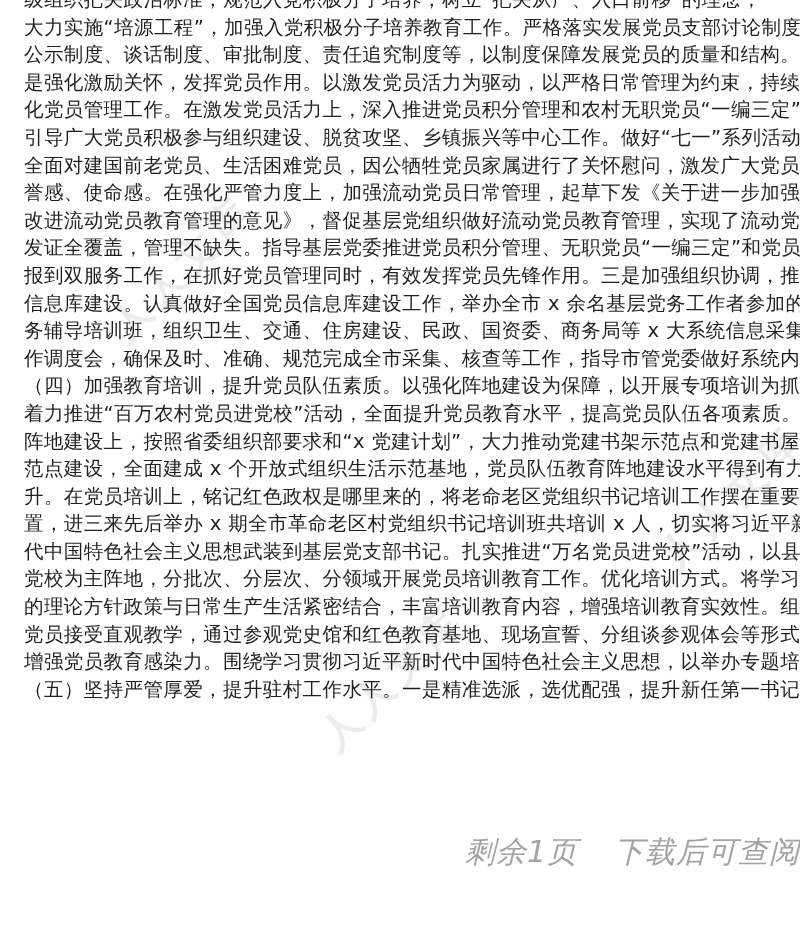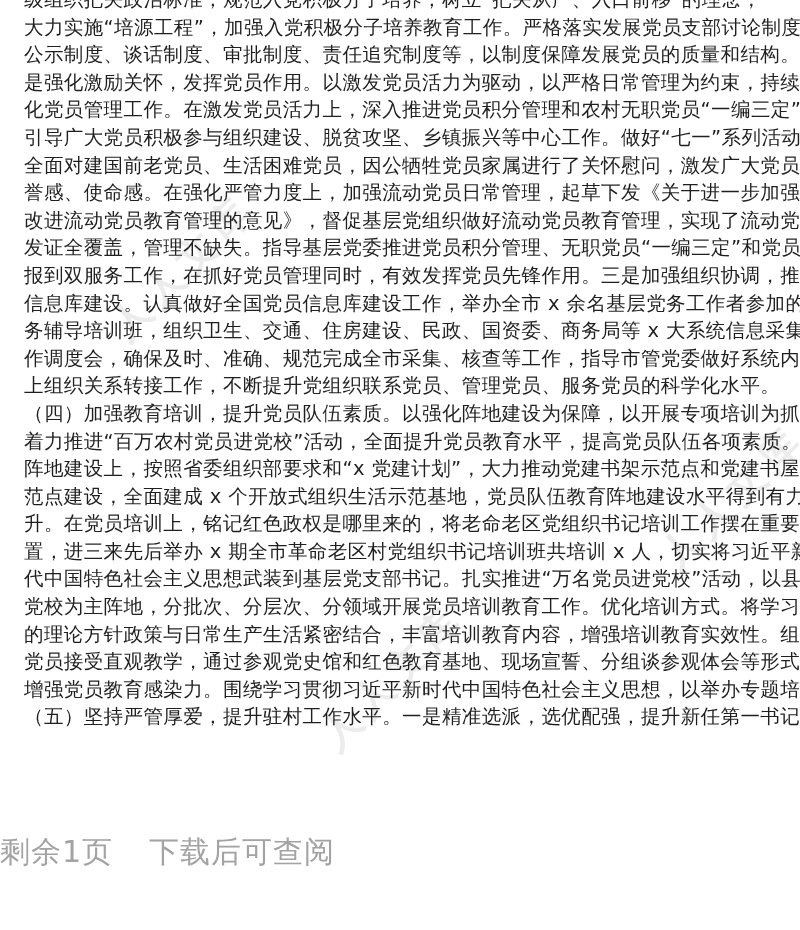--- a/index.html
+++ b/index.html
@@ -47,25 +47,26 @@
       letter-spacing: 6px;
     }
     .wm-1 { left: 90px;  top: 240px; }
     .wm-2 { left: 640px; top: 470px; }
     .wm-3 { left: 300px; top: 650px; }
     .more-prompt {
       position: absolute;
       left: 0;
       top: 832px;
       width: 800px;
-      text-align: left;
+      text-align: right;
       font-size: 30px;
       color: #a3a3a3;
       letter-spacing: 1px;
       word-spacing: 0;
+      font-style: italic;
     }
     .more-prompt .gap {
       display: inline-block;
       width: 36px;
     }
   </style>
 </head>
 <body>
 
 <div class="page">
@@ -82,21 +83,20 @@
     <div class="line">化党员管理工作。在激发党员活力上，深入推进党员积分管理和农村无职党员“一编三定”，</div>
     <div class="line">引导广大党员积极参与组织建设、脱贫攻坚、乡镇振兴等中心工作。做好“七一”系列活动，</div>
     <div class="line">全面对建国前老党员、生活困难党员，因公牺牲党员家属进行了关怀慰问，激发广大党员荣</div>
     <div class="line">誉感、使命感。在强化严管力度上，加强流动党员日常管理，起草下发《关于进一步加强和</div>
     <div class="line">改进流动党员教育管理的意见》，督促基层党组织做好流动党员教育管理，实现了流动党员</div>
     <div class="line">发证全覆盖，管理不缺失。指导基层党委推进党员积分管理、无职党员“一编三定”和党员双</div>
     <div class="line">报到双服务工作，在抓好党员管理同时，有效发挥党员先锋作用。三是加强组织协调，推动</div>
     <div class="line">信息库建设。认真做好全国党员信息库建设工作，举办全市 x 余名基层党务工作者参加的业</div>
     <div class="line">务辅导培训班，组织卫生、交通、住房建设、民政、国资委、商务局等 x 大系统信息采集工</div>
     <div class="line">作调度会，确保及时、准确、规范完成全市采集、核查等工作，指导市管党委做好系统内网</div>
-    <div class="line">上组织关系转接工作，不断提升党组织联系党员、管理党员、服务党员的科学化水平。</div>
     <div class="line">（四）加强教育培训，提升党员队伍素质。以强化阵地建设为保障，以开展专项培训为抓手，</div>
     <div class="line">着力推进“百万农村党员进党校”活动，全面提升党员教育水平，提高党员队伍各项素质。在</div>
     <div class="line">阵地建设上，按照省委组织部要求和“x 党建计划”，大力推动党建书架示范点和党建书屋示</div>
     <div class="line">范点建设，全面建成 x 个开放式组织生活示范基地，党员队伍教育阵地建设水平得到有力提</div>
     <div class="line">升。在党员培训上，铭记红色政权是哪里来的，将老命老区党组织书记培训工作摆在重要位</div>
     <div class="line">置，进三来先后举办 x 期全市革命老区村党组织书记培训班共培训 x 人，切实将习近平新时</div>
     <div class="line">代中国特色社会主义思想武装到基层党支部书记。扎实推进“万名党员进党校”活动，以县乡</div>
     <div class="line">党校为主阵地，分批次、分层次、分领域开展党员培训教育工作。优化培训方式。将学习党</div>
     <div class="line">的理论方针政策与日常生产生活紧密结合，丰富培训教育内容，增强培训教育实效性。组织</div>
     <div class="line">党员接受直观教学，通过参观党史馆和红色教育基地、现场宣誓、分组谈参观体会等形式，</div>

